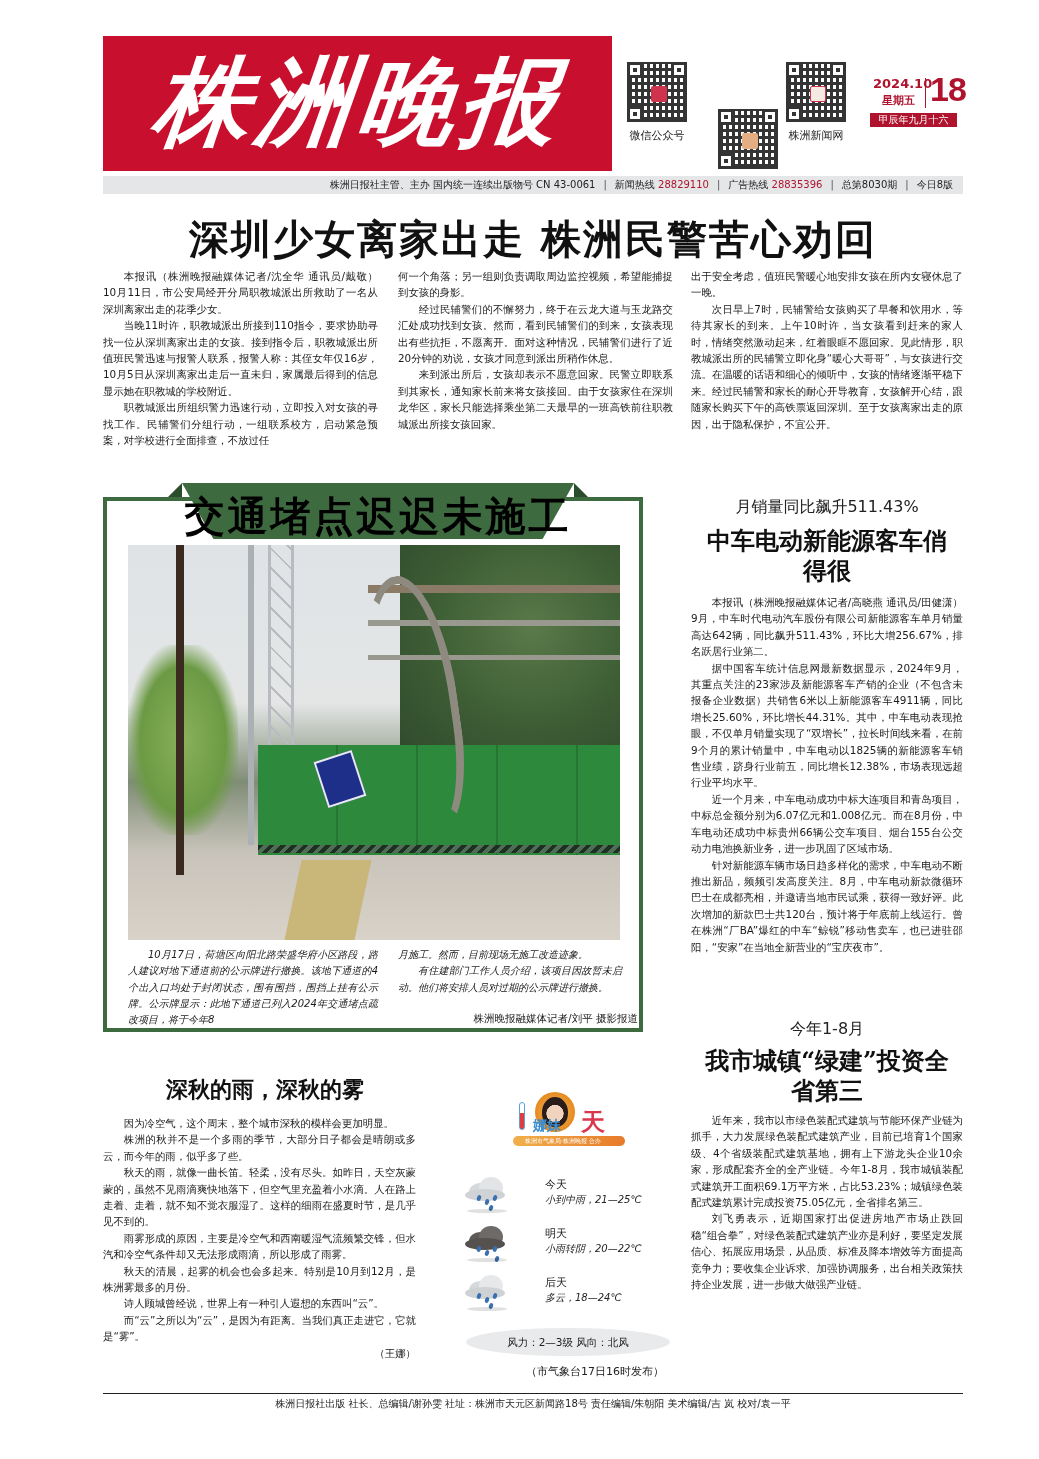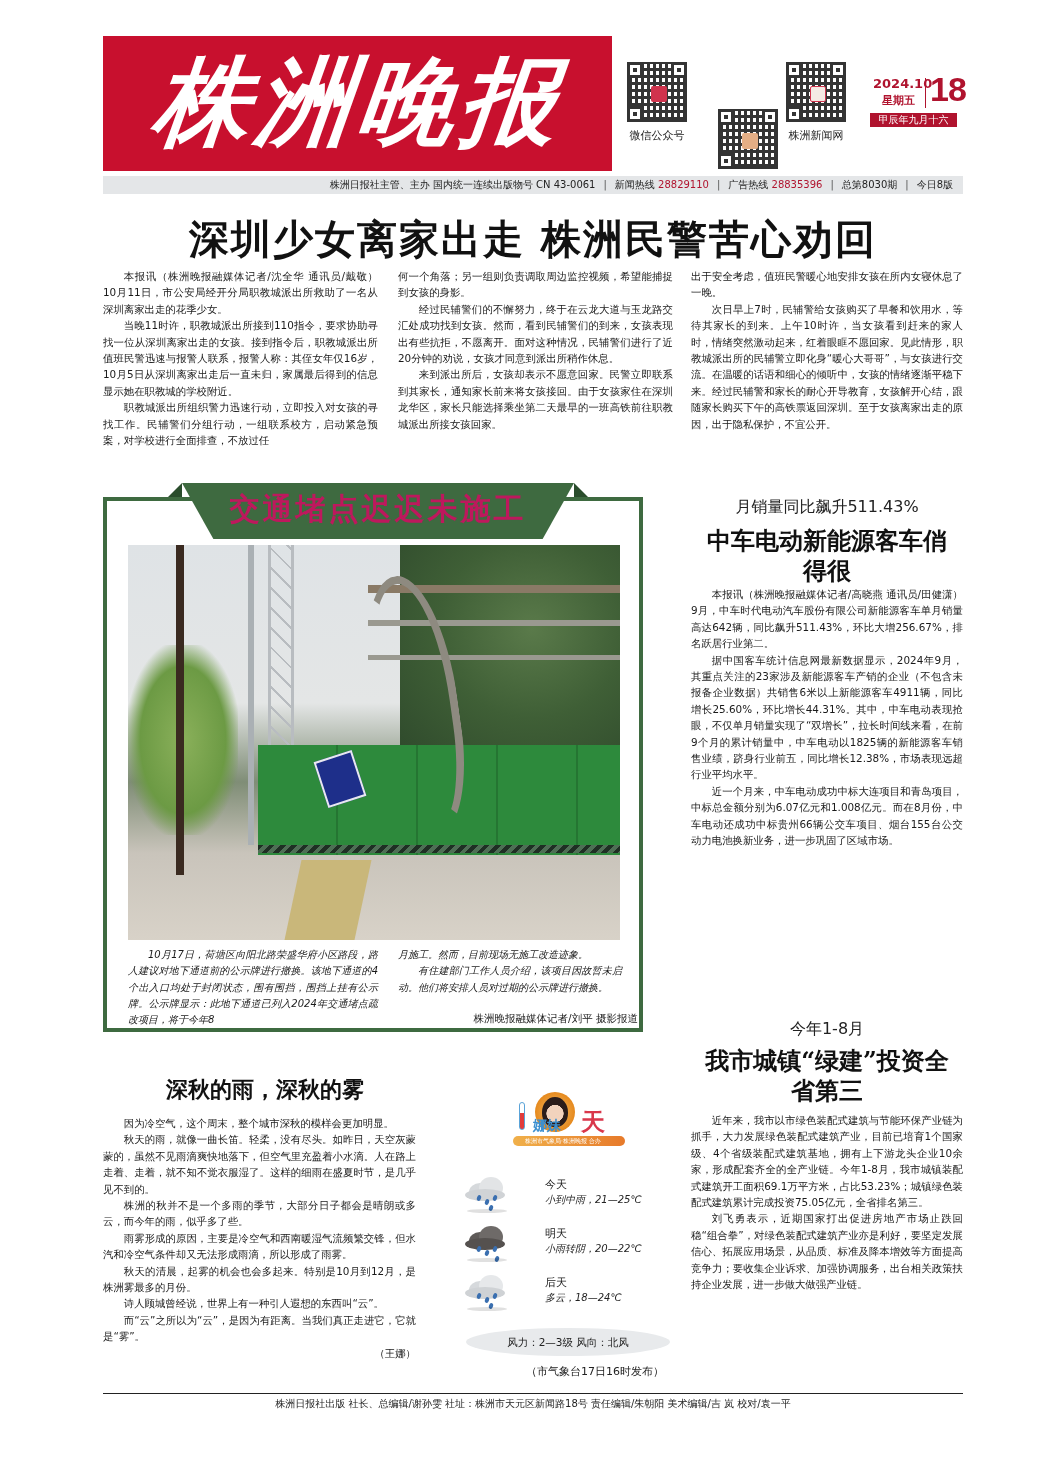--- a/index.html
+++ b/index.html
@@ -38,21 +38,21 @@
   .body-text { font-size: 10.4px; line-height: 16.4px; text-align: justify; color: #1a1a1a; }
   .body-text p { text-indent: 2em; }
   .col { position: absolute; }
 
   
   .photo-frame { left: 103px; top: 497px; width: 540px; height: 535px; border: 4px solid #3e6a40; }
   .photo-banner { left: 182px; top: 483px; width: 392px; height: 56px; }
   .photo-banner .bg { position:absolute; left:0; top:0; width:100%; height:100%; background:#3e6a40; clip-path: polygon(0 0, 100% 0, 92% 100%, 8% 100%); }
   .photo-banner .wing-l { position:absolute; left:-14px; top:0; width:0; height:0; border-bottom:14px solid #2a4d2c; border-left:14px solid transparent; }
   .photo-banner .wing-r { position:absolute; right:-14px; top:0; width:0; height:0; border-bottom:14px solid #2a4d2c; border-right:14px solid transparent; }
-  .photo-banner .txt { position:absolute; left:0; right:0; top:6px; text-align:center; color:#be185d; font-size: 30px; font-weight:bold; letter-spacing: 3px; }
+  .photo-banner .txt { position:absolute; left:0; right:0; top:6px; text-align:center; color:#000000; font-size: 40px; font-weight:bold; letter-spacing: 3px; }
   .photo { left: 128px; top: 545px; width: 492px; height: 395px; overflow: hidden;
            background: linear-gradient(180deg, #dfe3e6 0%, #e4e6e6 40%, #7f8d76 60%, #c9c4bb 78%, #d8d2c8 100%); }
   .photo .trees { position:absolute; right:0; top:0; width:220px; height:210px; background: radial-gradient(ellipse at 60% 40%, #5a7a4a 0%, #3f5f36 50%, #2f4a2c 100%); }
   .photo .fence { position:absolute; left:130px; top:200px; width:362px; height:110px; background: repeating-linear-gradient(90deg, #2d8a3c 0 78px, #257532 78px 80px); }
   .photo .fence-stripe { position:absolute; left:130px; top:300px; width:362px; height:8px; background: repeating-linear-gradient(135deg, #1f2f24 0 4px, #4e6f55 4px 8px); }
   .photo .tree-left { position:absolute; left:0; top:100px; width:110px; height:190px; background: radial-gradient(ellipse at 50% 50%, #8ab05a 0%, #6c9a44 55%, rgba(108,154,68,0) 75%); }
   .photo .trunk { position:absolute; left:48px; top:0; width:8px; height:330px; background:#3a2a20; }
   .photo .pole { position:absolute; left:120px; top:0; width:6px; height:300px; background:#aab0b4; }
   .photo .tower { position:absolute; left:140px; top:0; width:26px; height:200px; border-left:3px solid #b8bcc0; border-right:3px solid #b8bcc0; background: repeating-linear-gradient(45deg, transparent 0 12px, #b8bcc0 12px 14px); }
   .photo .arch { position:absolute; left:240px; top:30px; width:90px; height:260px; border:8px solid #8e8a80; border-radius: 50% 50% 40% 40%; border-left-color: transparent; border-bottom-color: transparent; transform: rotate(-8deg); }
@@ -198,41 +198,42 @@
 </div>
 <div class="abs caption-r caption-text">
   <p style="text-indent:0">月施工。然而，目前现场无施工改造迹象。</p>
   <p>有住建部门工作人员介绍，该项目因故暂未启动。他们将安排人员对过期的公示牌进行撤换。</p>
 </div>
 <div class="abs credit">株洲晚报融媒体记者/刘平 摄影报道</div>
 
 <div class="col" style="left:691px; top:497px; width:272px;">
   <div class="kicker">月销量同比飙升511.43%</div>
   <div class="rhead" style="margin-top:8px; padding:0 12px;">中车电动新能源客车俏得很</div>
-  <div class="body-text" style="">
+  <div class="body-text" style="margin-top:8px;">
     <p>本报讯（株洲晚报融媒体记者/高晓燕 通讯员/田健潇） 9月，中车时代电动汽车股份有限公司新能源客车单月销量高达642辆，同比飙升511.43%，环比大增256.67%，排名跃居行业第二。</p>
     <p>据中国客车统计信息网最新数据显示，2024年9月，其重点关注的23家涉及新能源客车产销的企业（不包含未报备企业数据）共销售6米以上新能源客车4911辆，同比增长25.60%，环比增长44.31%。其中，中车电动表现抢眼，不仅单月销量实现了“双增长”，拉长时间线来看，在前9个月的累计销量中，中车电动以1825辆的新能源客车销售业绩，跻身行业前五，同比增长12.38%，市场表现远超行业平均水平。</p>
     <p>近一个月来，中车电动成功中标大连项目和青岛项目，中标总金额分别为6.07亿元和1.008亿元。而在8月份，中车电动还成功中标贵州66辆公交车项目、烟台155台公交动力电池换新业务，进一步巩固了区域市场。</p>
+    <p>针对新能源车辆市场日趋多样化的需求，中车电动不断推出新品，频频引发高度关注。8月，中车电动新款微循环巴士在成都亮相，并邀请当地市民试乘，获得一致好评。此次增加的新款巴士共120台，预计将于年底前上线运行。曾在株洲“厂BA”爆红的中车“鲸锐”移动售卖车，也已进驻邵阳，“安家”在当地全新营业的“宝庆夜市”。</p>
   </div>
 </div>
 
 <div class="col" style="left:691px; top:1019px; width:272px;">
   <div class="kicker">今年1-8月</div>
   <div class="rhead" style="margin-top:6px; padding:0 10px;">我市城镇“绿建”投资全省第三</div>
   <div class="body-text" style="margin-top:6px;">
     <p>近年来，我市以市绿色装配式建筑与节能环保产业链为抓手，大力发展绿色装配式建筑产业，目前已培育1个国家级、4个省级装配式建筑基地，拥有上下游龙头企业10余家，形成配套齐全的全产业链。今年1-8月，我市城镇装配式建筑开工面积69.1万平方米，占比53.23%；城镇绿色装配式建筑累计完成投资75.05亿元，全省排名第三。</p>
     <p>刘飞勇表示，近期国家打出促进房地产市场止跌回稳“组合拳”，对绿色装配式建筑产业亦是利好，要坚定发展信心、拓展应用场景，从品质、标准及降本增效等方面提高竞争力；要收集企业诉求、加强协调服务，出台相关政策扶持企业发展，进一步做大做强产业链。</p>
   </div>
 </div>
 
 <div class="abs essay-title">深秋的雨，深秋的雾</div>
 <div class="col body-text" style="left:103px; top:1115px; width:313px;">
   <p>因为冷空气，这个周末，整个城市深秋的模样会更加明显。</p>
+  <p>株洲的秋并不是一个多雨的季节，大部分日子都会是晴朗或多云，而今年的雨，似乎多了些。</p>
   <p>秋天的雨，就像一曲长笛。轻柔，没有尽头。如昨日，天空灰蒙蒙的，虽然不见雨滴爽快地落下，但空气里充盈着小水滴。人在路上走着、走着，就不知不觉衣服湿了。这样的细雨在盛夏时节，是几乎见不到的。</p>
-  <p>株洲的秋并不是一个多雨的季节，大部分日子都会是晴朗或多云，而今年的雨，似乎多了些。</p>
   <p>雨雾形成的原因，主要是冷空气和西南暖湿气流频繁交锋，但水汽和冷空气条件却又无法形成雨滴，所以形成了雨雾。</p>
   <p>秋天的清晨，起雾的机会也会多起来。特别是10月到12月，是株洲雾最多的月份。</p>
   <p>诗人顾城曾经说，世界上有一种引人遐想的东西叫“云”。</p>
   <p>而“云”之所以为“云”，是因为有距离。当我们真正走进它，它就是“雾”。</p>
   <div class="byline-r">（王娜）</div>
 </div>
 
 <div class="abs wx-logo">
   <div class="sun"></div>
   <div class="face"></div>

